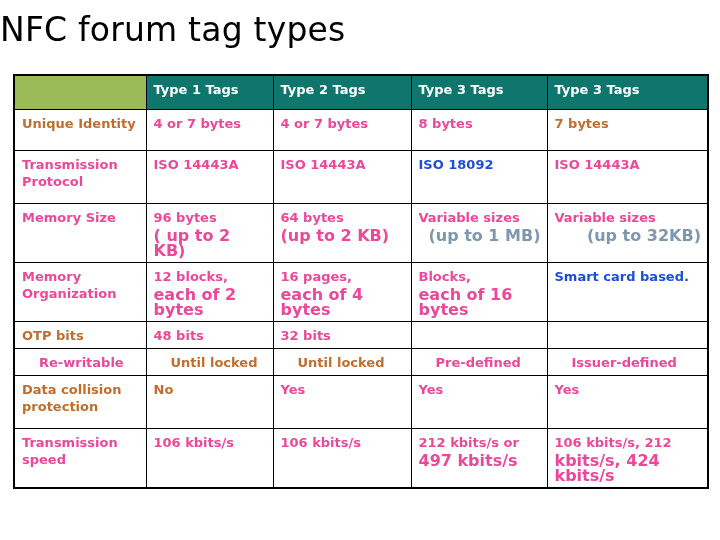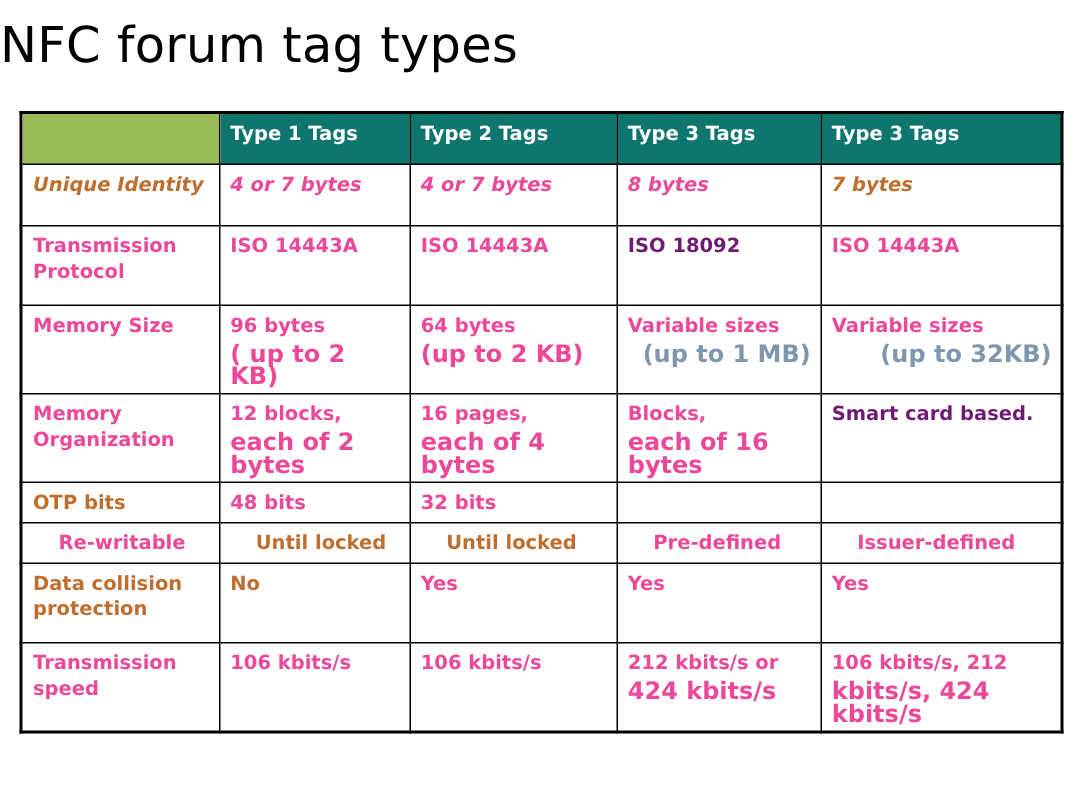--- a/index.html
+++ b/index.html
@@ -66,34 +66,34 @@
     height: 23px;
     padding-top: 5px;
     padding-bottom: 5px;
     font-size: 13px;
     text-align: left;
   }
   table.nfc thead th.corner {
     background: #9BBB59;
   }
   
-  tr.r-uid td { height: 31px; font-style: italic; }
+  tr.r-uid td { height: 31px; }
   tr.r-proto td { height: 43px; }
   tr.r-memsize td { height: 45px; }
   tr.r-memorg td { height: 44px; }
   tr.r-otp td { height: 17px; }
   tr.r-lock td { height: 17px; }
   tr.r-rewrite td { height: 17px; padding-left: 24px; }
   tr.r-dcp td { height: 43px; }
   tr.r-speed td { height: 42px; }
   tr.r-ex td { height: 22px; }
 
   .txt-black { color: #ec4899; }
   .txt-orange { color: #BF6E2E; }
-  .txt-blue { color: #701a75; }
+  .txt-blue { color: #1d4ed8; }
   .sub {
     display: block;
     font-size: 16px;
     line-height: 15px;
     font-weight: bold;
     margin-top: 2px;
   }
   .sub.txt-blue { color: #7E97AE; text-align: right; }
   .l2 { display: block; }
 </style>
@@ -169,20 +169,20 @@
             <td><span class="txt-orange">Data collision</span><span class="l2 txt-orange">protection</span></td>
             <td><span class="txt-orange">No</span></td>
             <td><span class="txt-black">Yes</span></td>
             <td><span class="txt-black">Yes</span></td>
             <td><span class="txt-black">Yes</span></td>
           </tr>
           <tr class="r-speed">
             <td><span class="txt-black">Transmission</span><span class="l2 txt-black">speed</span></td>
             <td><span class="txt-black">106 kbits/s</span></td>
             <td><span class="txt-black">106 kbits/s</span></td>
-            <td><span class="txt-black">212 kbits/s or</span><span class="sub txt-black">424 kbits/s</span></td>
+            <td><span class="txt-black">212 kbits/s or</span><span class="sub txt-black">497 kbits/s</span></td>
             <td><span class="txt-black">106 kbits/s, 212</span><span class="sub txt-black">kbits/s, 424 kbits/s</span></td>
           </tr>
         </tbody>
     </table>
   </div>
 
 </div>
 
 </body></html>

